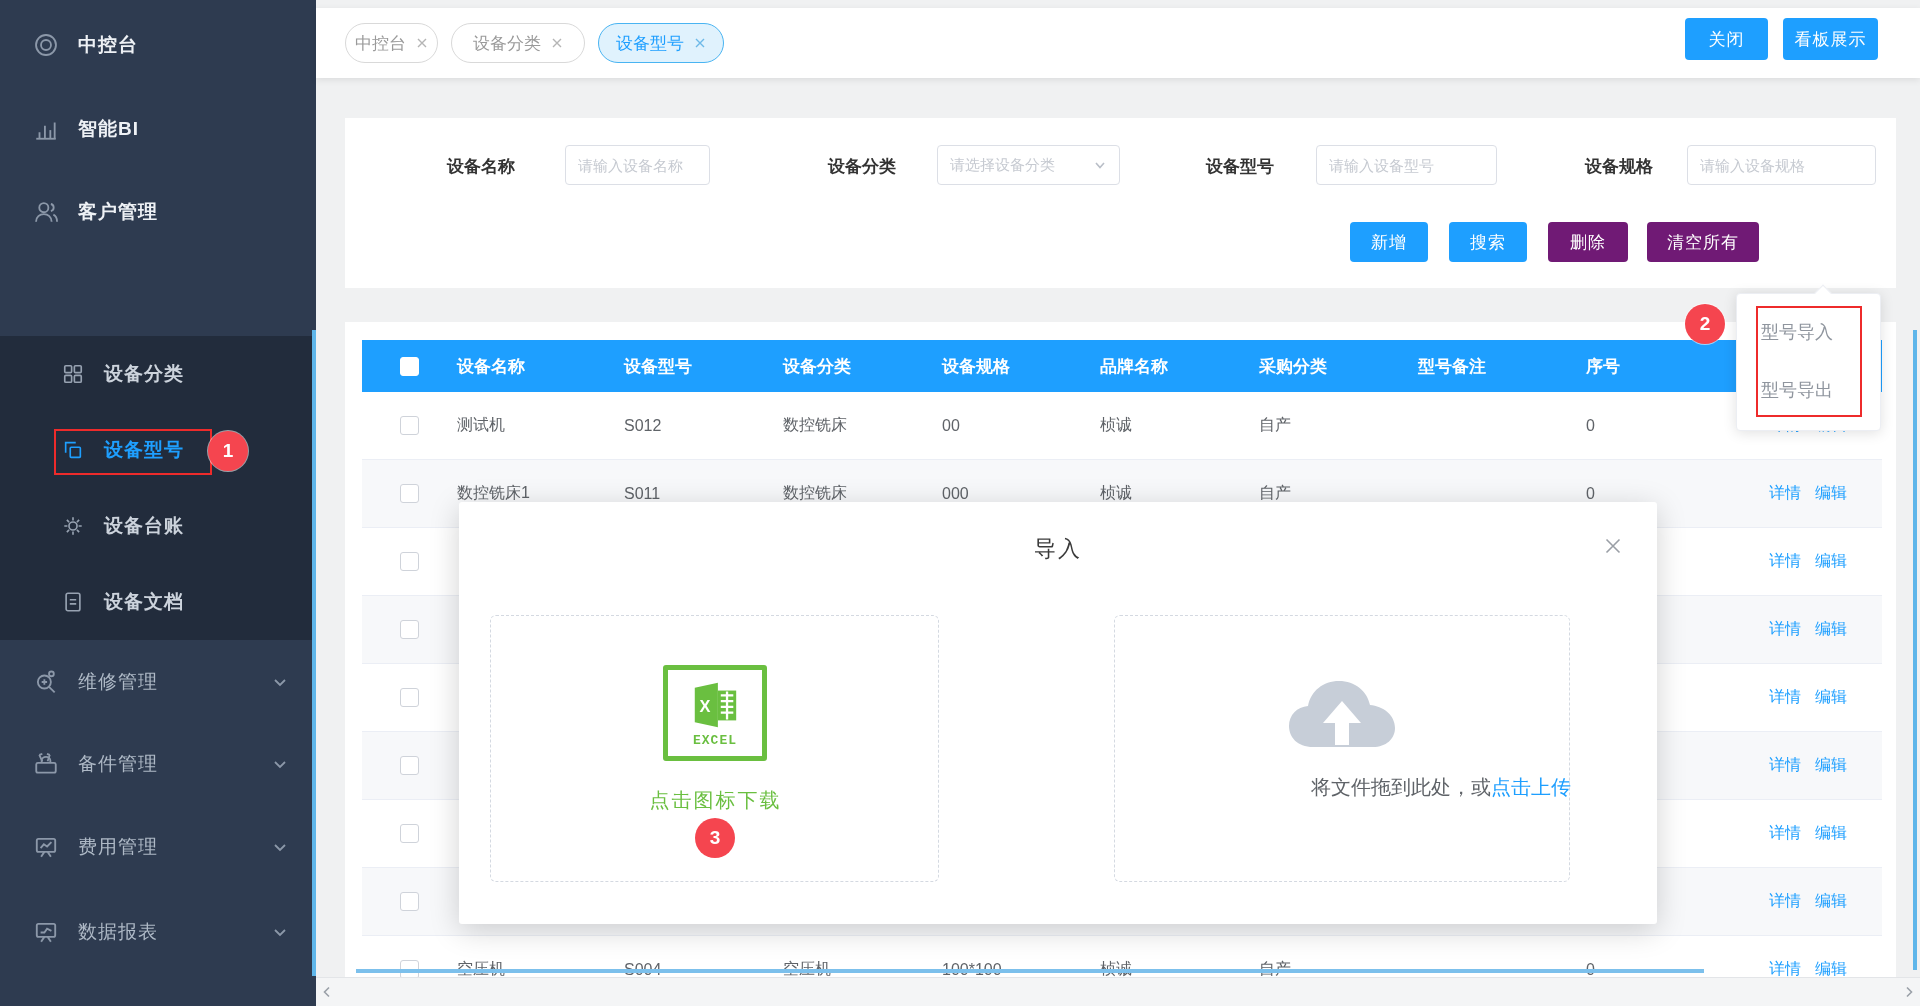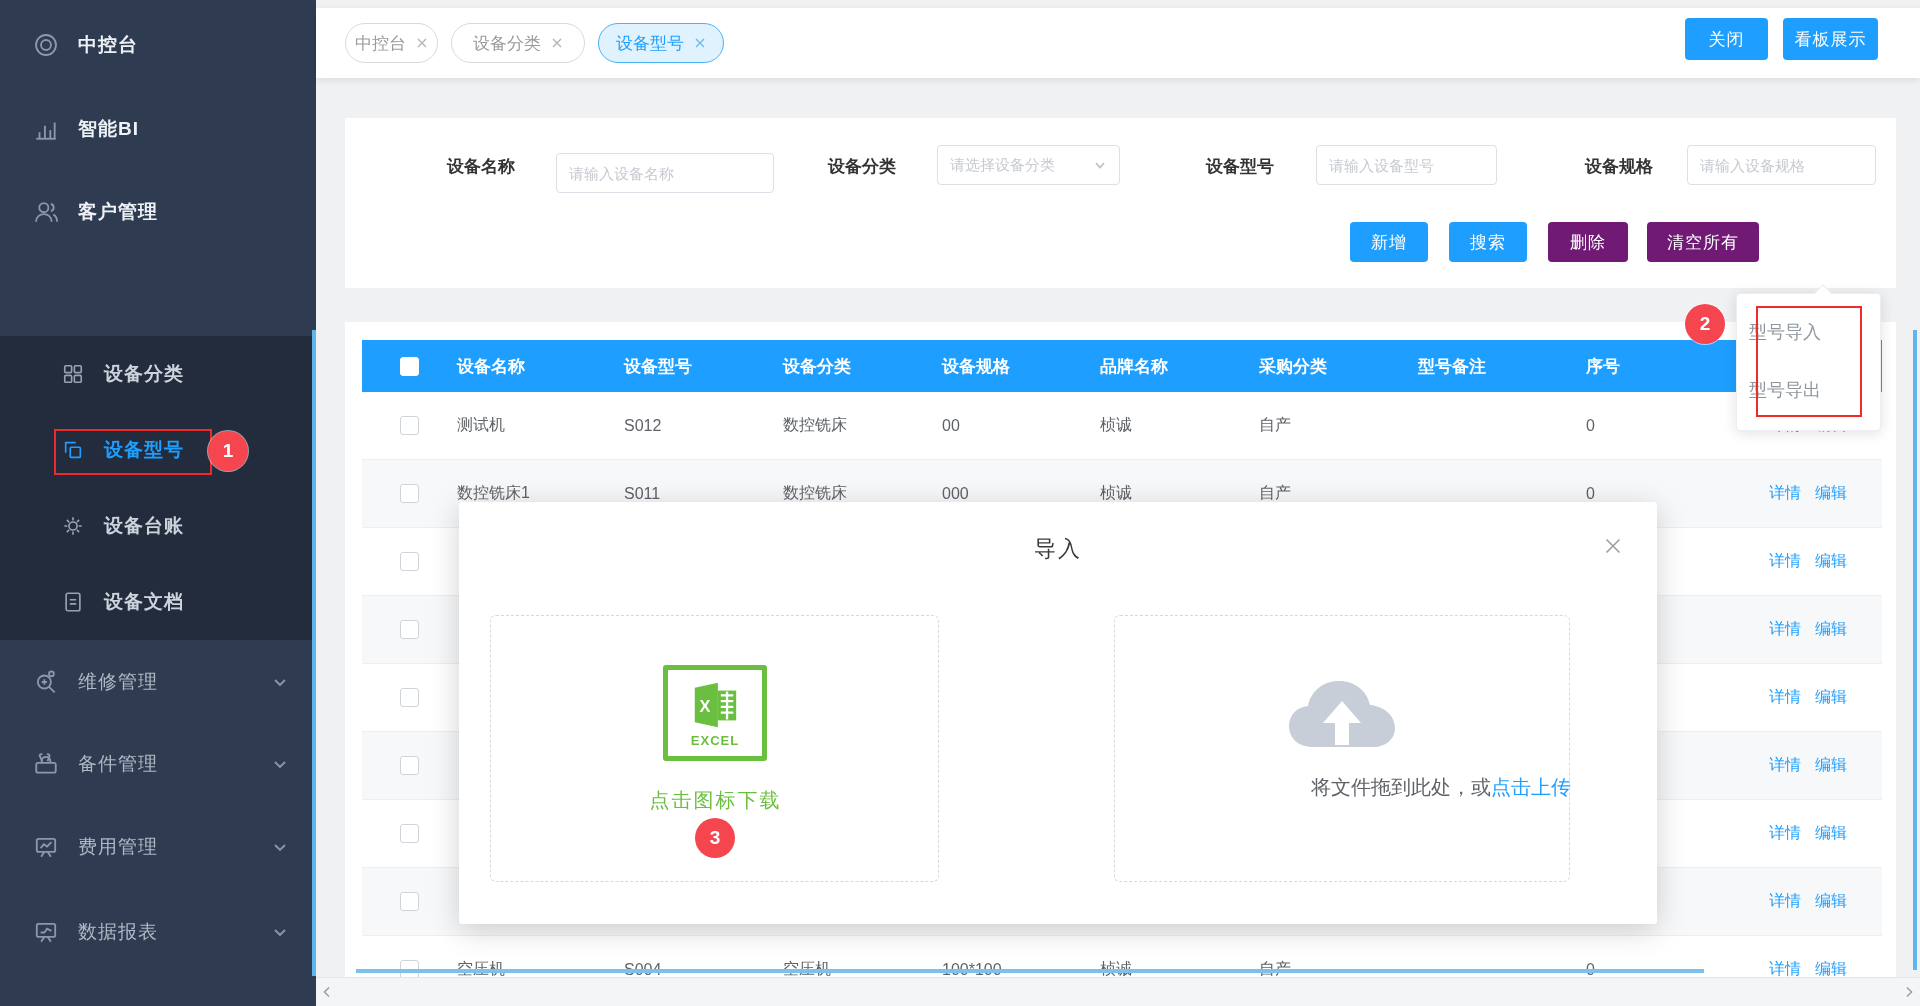--- a/index.html
+++ b/index.html
@@ -58,32 +58,32 @@
 
   
   .vscroll { position:absolute; width:4px; background:#5fb6ea; z-index:20; }
   .hscroll-thumb { position:absolute; left:356px; top:969px; width:1348px; height:4px; background:#7cc0ec; z-index:22; }
   .hscroll-track { position:absolute; left:316px; top:977px; width:1604px; height:29px; background:#f4f5f6; border-top:1px solid #e3e5e8; z-index:21; display:flex; align-items:center; justify-content:space-between; padding:0 4px; }
   .hscroll-track .sarrow { width:14px; height:14px; color:#9aa0a8; cursor:pointer; }
 
   
   .popover { position:absolute; left:1736px; top:293px; width:145px; height:138px; background:#fff; border:1px solid #eceef3; border-radius:4px; box-shadow:0 2px 14px rgba(0,0,0,.12); z-index:30; }
   .popover .arrow { position:absolute; left:80px; top:-7px; width:12px; height:12px; background:#fff; border-left:1px solid #eceef3; border-top:1px solid #eceef3; transform:rotate(45deg); }
-  .pop-item { position:absolute; left:0; width:145px; height:48px; display:flex; align-items:center; padding-left:12px; font-size:18px; color:#8f959e; cursor:pointer; }
+  .pop-item { position:absolute; left:0; width:145px; height:48px; display:flex; align-items:center; padding-left:24px; font-size:18px; color:#8f959e; cursor:pointer; }
   .popover .redbox { left:19px; top:12px; width:106px; height:111px; }
 
   
   .modal { position:absolute; left:459px; top:502px; width:1198px; height:422px; background:#fff; border-radius:3px; box-shadow:0 6px 30px rgba(0,0,0,.18); z-index:25; }
   .modal-title { position:absolute; left:0; top:32px; width:1198px; text-align:center; font-size:22px; color:#3a3a3a; letter-spacing:2px; }
   .modal-close { position:absolute; right:34px; top:34px; width:20px; height:20px; color:#9a9fa6; cursor:pointer; }
   .drop-zone { position:absolute; border:1px dashed #d4d9e1; border-radius:6px; background:#fff; }
   .dz-left { left:31px; top:113px; width:449px; height:267px; }
   .dz-right { left:655px; top:113px; width:456px; height:267px; }
   .excel-box { position:absolute; left:172px; top:49px; width:104px; height:96px; border:5px solid #6abf40; border-radius:3px; display:flex; flex-direction:column; align-items:center; justify-content:center; gap:2px; cursor:pointer; }
-  .excel-label { font-size:13px; font-weight:700; color:#6abf40; letter-spacing:1px; }
+  .excel-label { font-size:13px; font-weight:700; color:#6abf40; letter-spacing:1px;font-family:Liberation Mono, monospace; }
   .dl-text { position:absolute; left:0; top:171px; width:449px; text-align:center; font-size:20px; color:#6abf40; letter-spacing:2px; }
   .upload-cloud { position:absolute; left:168px; top:55px; width:120px; height:86px; cursor:pointer; }
   .up-text { position:absolute; left:0; top:158px; width:456px; text-align:right; font-size:20px; color:#5f6368; }
   .up-text .link { color:#1e9fff; cursor:pointer; }
 
   svg { display:block; width:100%; height:100%; }
 </style>
 </head>
 <body>
 
@@ -264,21 +264,21 @@
             <path d="M2 2l8 8M10 2l-8 8"></path>
           </svg>
       </span>
     </div>
     <button class="btn topbtn" style="left:1369px; width:83px;">关闭</button>
     <button class="btn topbtn" style="left:1467px; width:95px;">看板展示</button>
   </div>
 
   <div class="filter-panel">
     <span class="f-label" style="left:102px">设备名称</span>
-    <input class="f-input" style="left: 211px; width: 218px; margin-top: 8px;" placeholder="请输入设备名称">
+    <input class="f-input" style="left: 220px; width: 145px;" placeholder="请输入设备名称">
 
     <span class="f-label" style="left:483px">设备分类</span>
     <div class="f-select" style="left:592px; width:183px;gap:36px;">
       <span class="ph">请选择设备分类</span>
       <span class="caret">
         <svg viewBox="0 0 14 14" fill="none" stroke="currentColor" stroke-width="1.6">
             <polyline points="3,5 7,9.5 11,5"></polyline>
           </svg>
       </span>
     </div>

